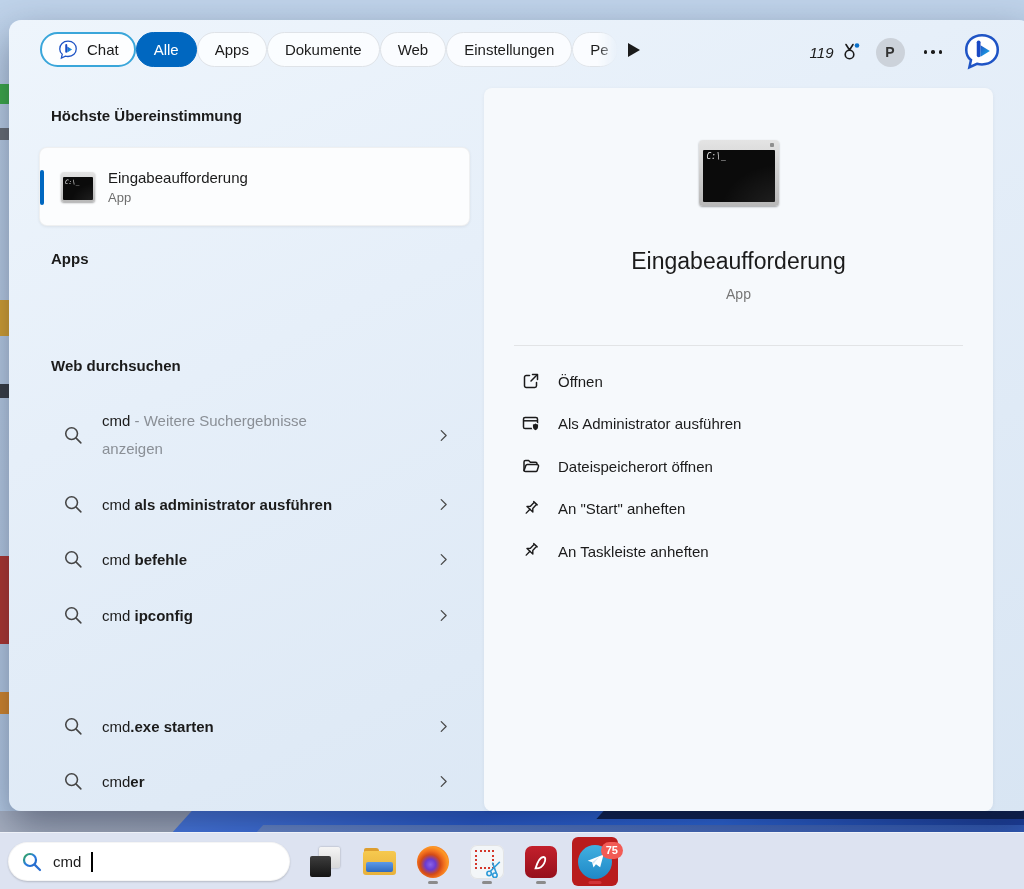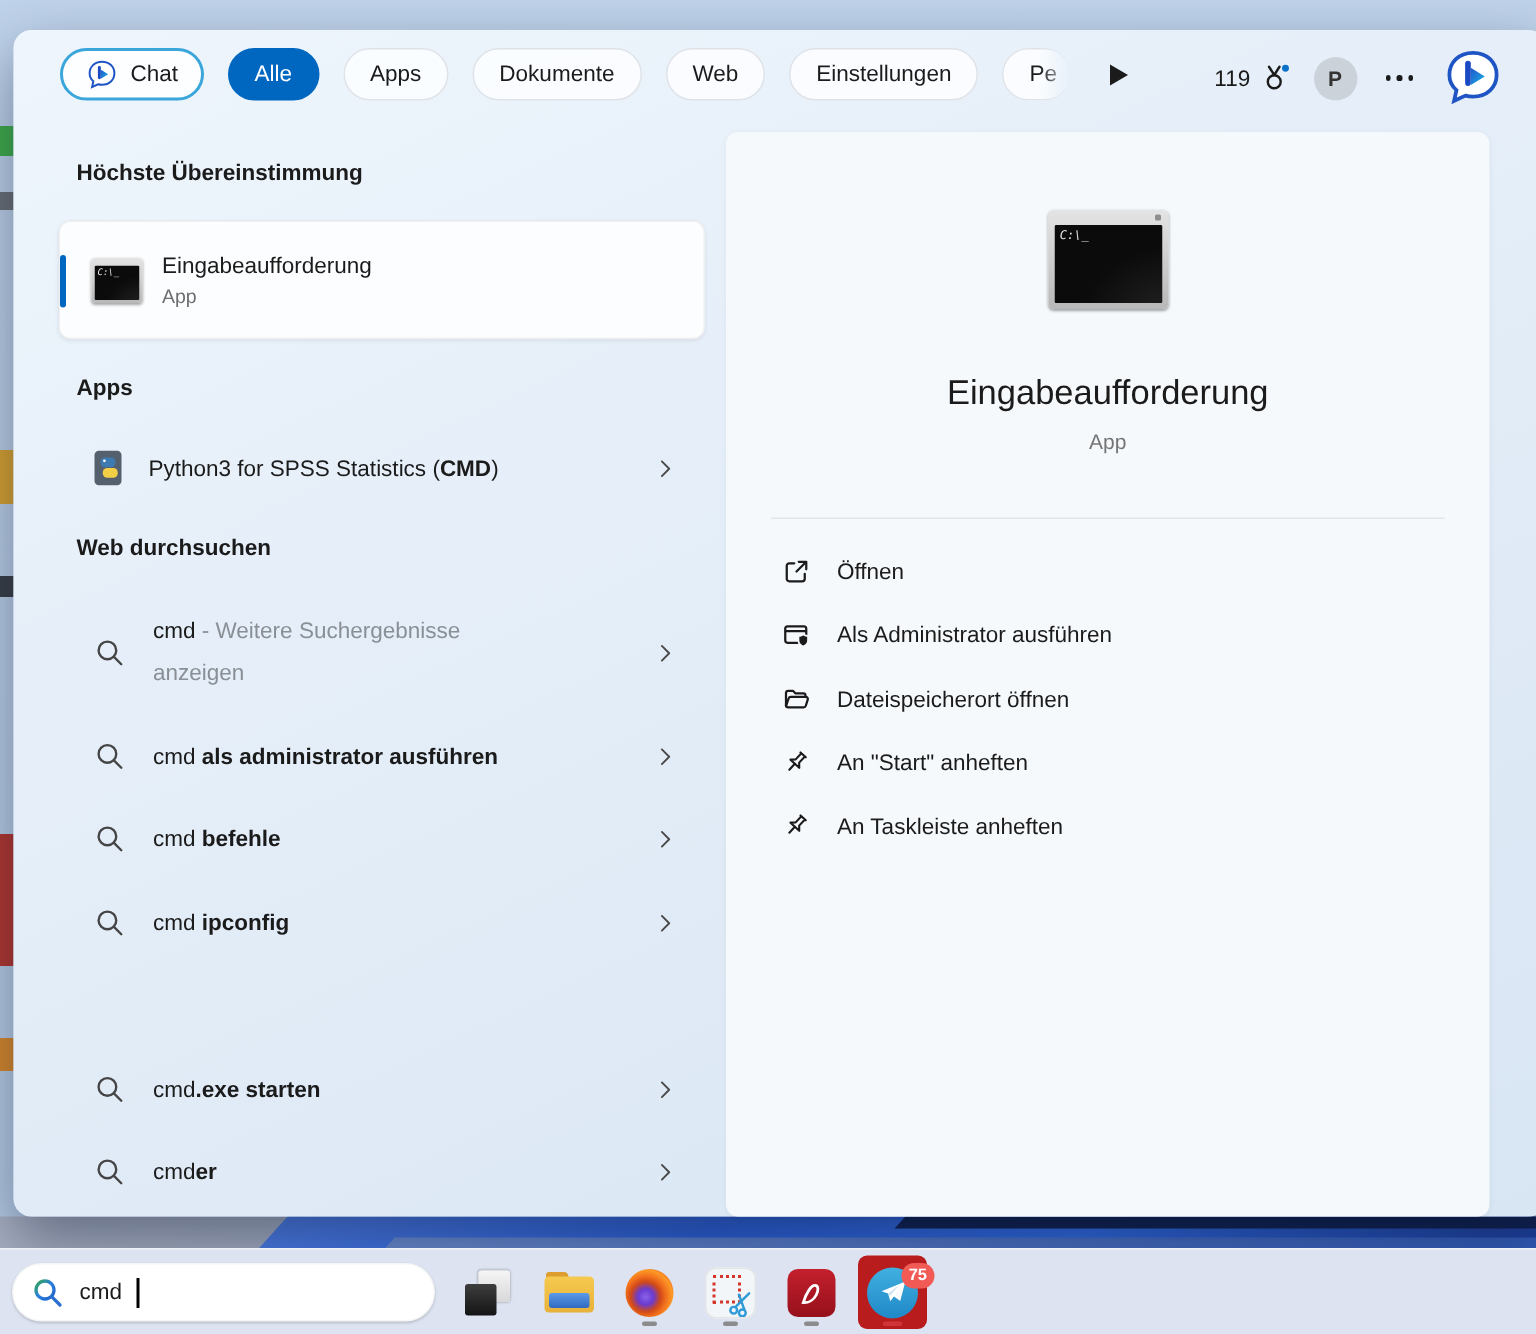--- a/index.html
+++ b/index.html
@@ -12,32 +12,32 @@
   
   .sliver { position:absolute; left:0; width:9px; z-index:0; }
   
   .panel {
     position:absolute; left:9px; top:20px; width:1022px; height:791px;
     background:linear-gradient(155deg,#eef5fc 0%,#e6eff9 35%,#d8e5f3 100%);
     border-radius:12px; box-shadow:0 16px 40px rgba(15,25,50,.45);
     z-index:2;
   }
   
-  .tabs { position:absolute; left:31px; top:12px; display:flex; align-items:center; gap:16px; }
+  .tabs { position:absolute; left:31px; top:12px; display:flex; align-items:center; }
   .pill {
     height:35px; border-radius:18px; display:inline-flex; align-items:center;
     padding:0 17px; font-size:15px; background:rgba(253,254,255,.85);
     border:1px solid #dfe3e8; cursor:pointer; white-space:nowrap;
   }
   .pill.chat { border:2px solid #3aa6da; gap:8px; padding:0 15px; background:#fdfeff; }
   .pill.selected { background:#0067c0; border-color:#0067c0; color:#fff; }
   .pill.truncated { max-width:46px; overflow:hidden; -webkit-mask-image:linear-gradient(90deg,#000 55%,transparent 100%); mask-image:linear-gradient(90deg,#000 55%,transparent 100%); }
   .scroll-arrow { width:0; height:0; border-left:12px solid #1b1b1b; border-top:7px solid transparent; border-bottom:7px solid transparent; margin-left:10px; cursor:pointer; }
   .bar-right { position:absolute; right:28px; top:12px; height:40px; display:flex; align-items:center; gap:15px; }
-  .rewards { display:flex; align-items:center; gap:5px; font-size:15px; cursor:pointer; }
+  .rewards { display:flex; align-items:center; gap:5px; font-size:15px; cursor:pointer;font-style:italic; }
   .avatar { width:29px; height:29px; border-radius:50%; background:#ccd2da; display:flex; align-items:center; justify-content:center; font-size:14px; font-weight:600; color:#333; cursor:pointer; }
   .dots { display:flex; gap:4px; cursor:pointer; padding:4px; }
   .dots i { width:3.5px; height:3.5px; border-radius:50%; background:#1b1b1b; }
   
   .sec-h { position:absolute; left:42px; font-size:15px; font-weight:700; }
   .best-card {
     position:absolute; left:30px; top:127px; width:431px; height:79px;
     background:#fcfdfe; border:1px solid rgba(0,0,0,.05); border-radius:8px;
     box-shadow:0 1px 3px rgba(0,0,0,.07); display:flex; align-items:center;
     padding-left:21px; gap:13px; cursor:pointer;
@@ -204,32 +204,20 @@
         </div>
     </div>
     <div>
       <div class="bc-title">Eingabeaufforderung</div>
       <div class="bc-sub">App</div>
     </div>
   </div>
 
   <div class="sec-h" style="top:230px;">Apps</div>
 
-  <div class="row app-row" style="top:271px;height:42px;">
-    <svg width="26" height="26" viewBox="0 0 26 26">
-      <rect x="4" y="1.5" width="18" height="23" rx="3" fill="#55606e"></rect>
-      <rect x="8" y="6" width="10" height="6.5" rx="3" fill="#3d7ab2"></rect>
-      <rect x="9.5" y="13" width="10" height="6.5" rx="3" fill="#f3cf45"></rect>
-      <circle cx="10.6" cy="8.2" r="0.9" fill="#fff"></circle>
-    </svg>
-    <span><span>Python3 for SPSS Statistics (</span><span class="b">CMD</span><span>)</span></span>
-    <svg class="chev" width="15" height="15" viewBox="0 0 20 20">
-        <path d="M7 3.5 l6.5 6.5 L7 16.5" fill="none" stroke="#4a4a4a" stroke-width="1.7" stroke-linecap="round" stroke-linejoin="round"></path>
-      </svg>
-  </div>
 
   <div class="sec-h" style="top:337px;">Web durchsuchen</div>
 
   <div class="row" style="top:383px;height:64px;">
     <svg width="21" height="21" viewBox="0 0 20 20">
         <circle cx="8.2" cy="8.2" r="5.6" fill="none" stroke="#454545" stroke-width="1.5"></circle>
         <path d="M12.5 12.5 L17 17" stroke="#454545" stroke-width="1.5" stroke-linecap="round"></path>
       </svg>
     <span class="wrap2"><span>cmd</span><span class="muted"> - Weitere Suchergebnisse anzeigen</span></span>
     <svg class="chev" width="15" height="15" viewBox="0 0 20 20">

